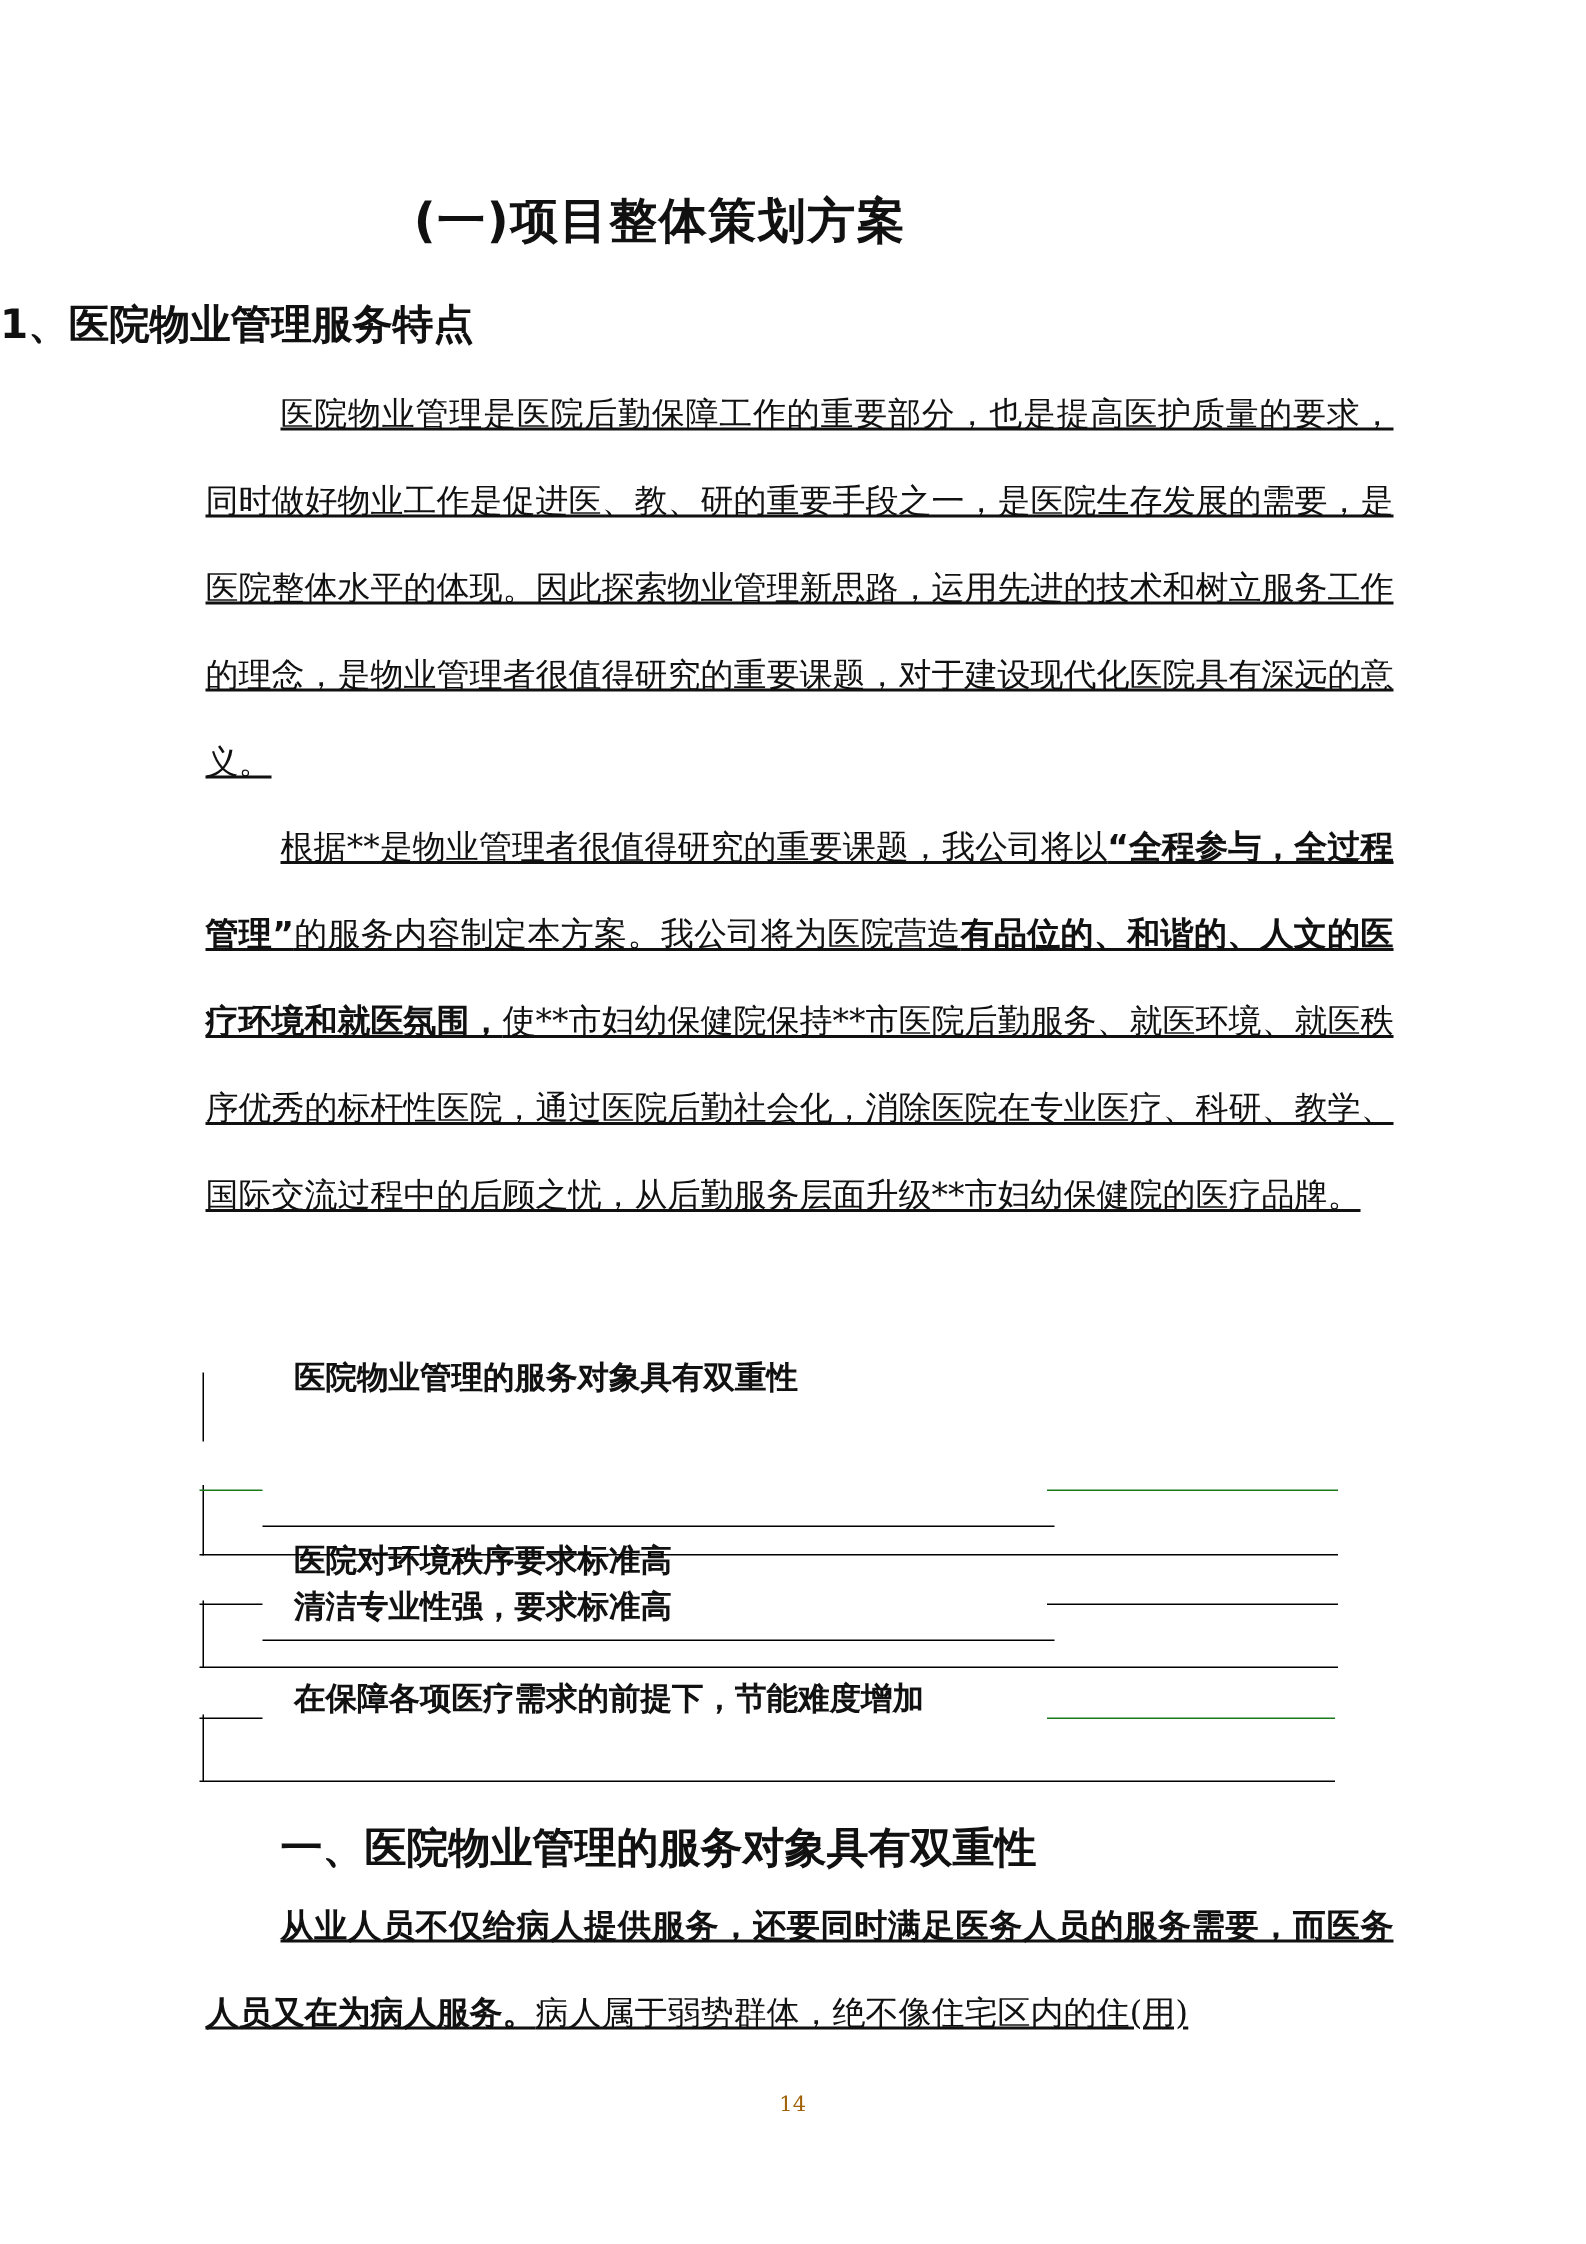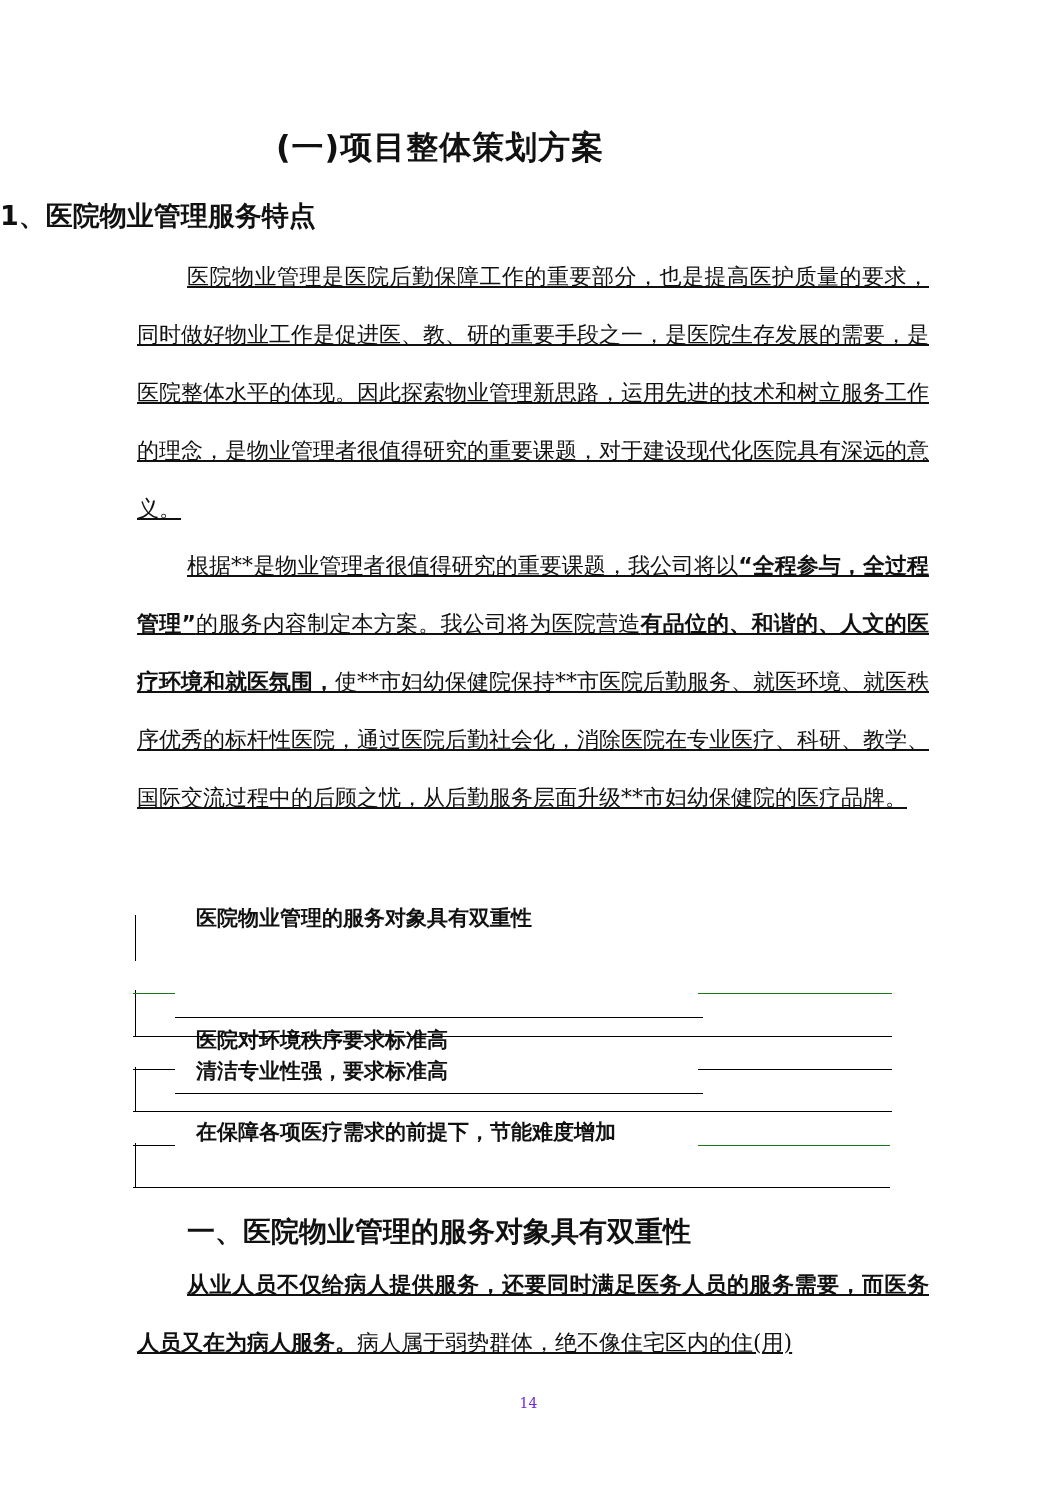--- a/index.html
+++ b/index.html
@@ -13,21 +13,21 @@
   .para p { margin:0; text-indent:50px;text-decoration:underline; }
   .b { font-weight:bold; font-family:"DejaVu Sans","Liberation Sans",sans-serif; }
   .diag-text { position:absolute; left:196px; font-size:21px; font-weight:bold;
                font-family:"DejaVu Sans","Liberation Sans",sans-serif; }
   .ln { position:absolute; background:#000; }
   .ln.g { background:#1a7a1a; }
   .h { height:1px; }
   .v { width:1px; }
   .heading2 { position:absolute; left:187px; top:1213px; font-size:28px; font-weight:bold;
               font-family:"DejaVu Sans","Liberation Sans",sans-serif; }
-  .pagenum { position:absolute; left:0; width:1057px; text-align:center; top:1395px; font-size:14px; color:#6d28d9; }
+  .pagenum { position:absolute; left:0; width:1057px; text-align:center; top:1395px; font-size:14px; color:#a16207; }
 </style>
 </head>
 <body>
 
 <div>
   <div class="title">(一)项目整体策划方案</div>
   <div class="subtitle">1、医院物业管理服务特点</div>
 
   <div class="para" style="top:248px;">
     <p>医院物业管理是医院后勤保障工作的重要部分，也是提高医护质量的要求，同时做好物业工作是促进医、教、研的重要手段之一，是医院生存发展的需要，是医院整体水平的体现。因此探索物业管理新思路，运用先进的技术和树立服务工作的理念，是物业管理者很值得研究的重要课题，对于建设现代化医院具有深远的意义。</p>

